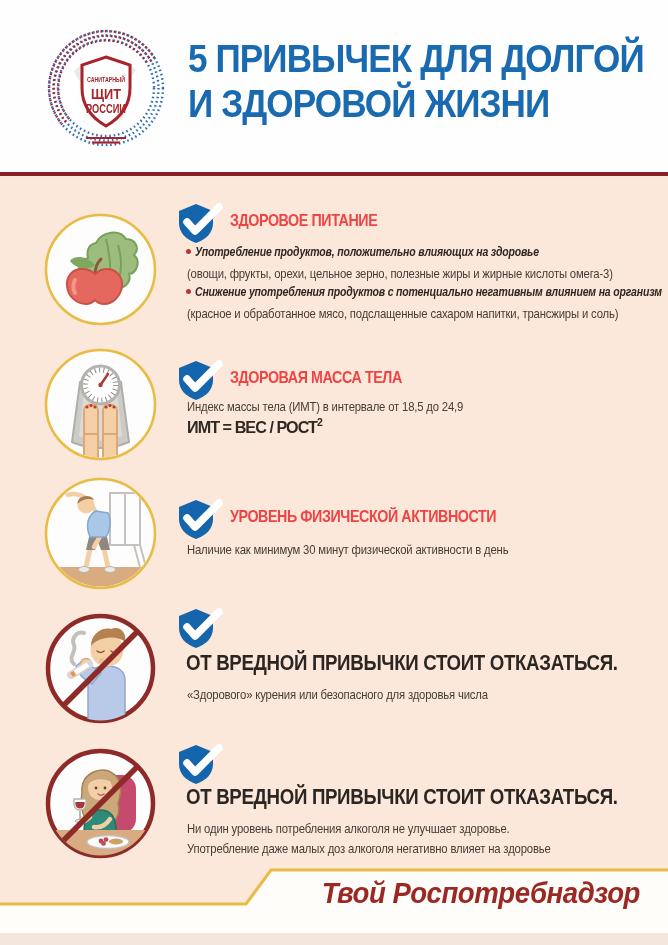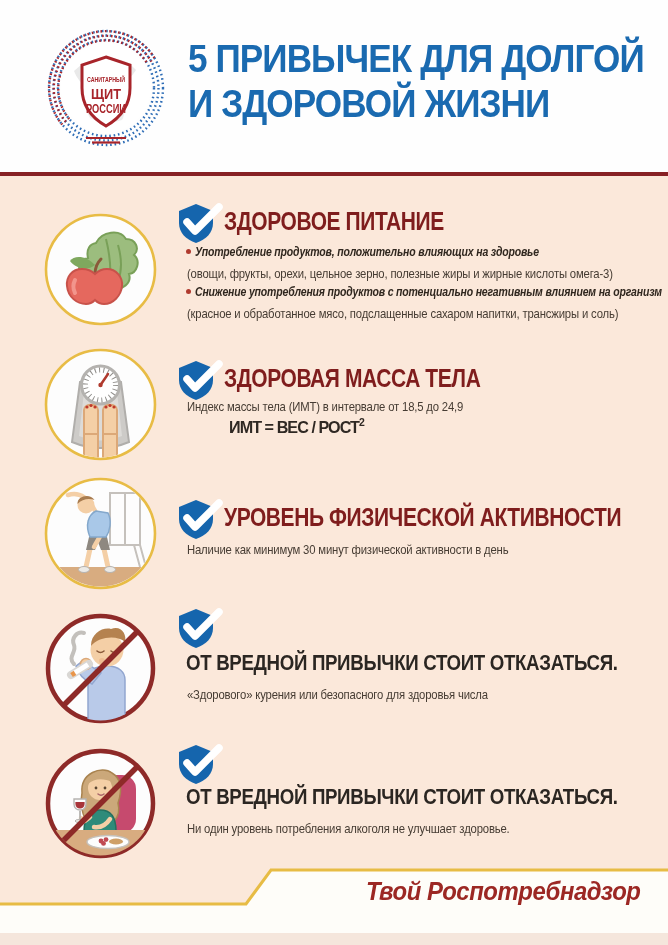--- a/index.html
+++ b/index.html
@@ -16,47 +16,47 @@
   }
   .cond{display:inline-block;transform:scaleX(.9);transform-origin:0 50%;letter-spacing:-1px;}
   .divider{position:absolute;left:0;top:172px;width:668px;height:4px;background:#872125;}
   .beige{
     position:absolute;left:0;top:176px;width:668px;height:728px;background:#fbe8da;
     clip-path:polygon(0 0,668px 0,668px 693px,271px 693px,246px 728px,0 728px);
   }
   .circle-icon{position:absolute;left:44px;width:113px;height:113px;}
   .check-shield{position:absolute;left:177px;width:46px;height:42px;}
   .sec-heading{
-    position:absolute;left:224px;color:#7f1d1d;font-weight:bold;font-size:25px;
+    position:absolute;left:230px;color:#ef4444;font-weight:bold;font-size:17px;
     white-space:nowrap;line-height:34px;
   }
   .sec-heading .cond{transform:scaleX(.84);letter-spacing:-.5px;}
   .body-line{
     position:absolute;left:187px;color:#463c33;font-size:13px;line-height:18px;white-space:nowrap;
   }
   .body-line .cond{transform:scaleX(.87);letter-spacing:-.2px;}
   .bullet-line{position:absolute;left:186px;white-space:nowrap;font-size:12.5px;font-style:italic;}
   .bullet-line .dot{
     display:inline-block;width:5px;height:5px;border-radius:50%;background:#b03a2e;
     vertical-align:2px;margin-right:4px;
   }
   .bullet-line .bold{font-weight:bold;color:#30271f;}
   .bullet-line .cond{transform:scaleX(.84);letter-spacing:-.2px;}
   .subhead{
     position:absolute;left:186px;color:#2b2622;font-weight:600;font-size:22px;white-space:nowrap;
   }
   .subhead .cond{transform:scaleX(.85);letter-spacing:-.4px;}
   .formula{
-    position:absolute;left:187px;color:#2f2823;font-weight:bold;font-size:17px;white-space:nowrap;margin-left:42px;
+    position:absolute;left:187px;color:#2f2823;font-weight:bold;font-size:17px;white-space:nowrap;
   }
   .formula sup{font-size:11px;}
   .footer-line{position:absolute;left:0;top:860px;width:668px;height:60px;}
   .footer-text{
     position:absolute;right:28px;top:876px;color:#9c2824;font-weight:bold;
-    font-style:italic;font-size:26px;white-space:nowrap;
+    font-style:italic;font-size:30px;white-space:nowrap;
   }
   .footer-text .cond{transform-origin:100% 50%;transform:scaleX(.92);letter-spacing:-.5px;}
   .bottom-strip{position:absolute;left:0;top:933px;width:668px;height:12px;background:#f5e6dc;}
 </style>
 </head>
 <body>
 
 <div class="poster">
 
   <div class="header">
@@ -272,20 +272,23 @@
   <svg class="check-shield" style="top:743px" viewBox="0 0 46 42">
     <path d="M19 2 L36 9 L36 21 C36 31 29 37.5 19 41 C9 37.5 2 31 2 21 L2 9 Z" fill="#1565ad"></path>
     <path d="M10 20 L18 29 L42 5" fill="none" stroke="#ffffff" stroke-width="7.5" stroke-linecap="round" stroke-linejoin="round"></path>
   </svg>
   <div class="subhead" style="top:784px">
     <span class="cond">ОТ ВРЕДНОЙ ПРИВЫЧКИ СТОИТ ОТКАЗАТЬСЯ.</span>
   </div>
   <div class="body-line" style="top:820px">
     <span class="cond">Ни один уровень потребления алкоголя не улучшает здоровье.</span>
   </div>
+  <div class="body-line" style="top:840px">
+    <span class="cond">Употребление даже малых доз алкоголя негативно влияет на здоровье</span>
+  </div>
 
   <svg class="footer-line" viewBox="0 0 668 60">
     <polyline points="0,44 246,44 271,10 668,10" fill="none" stroke="#e7bc45" stroke-width="3"></polyline>
   </svg>
   <div class="footer-text">
     <span class="cond">Твой Роспотребнадзор</span>
   </div>
   <div class="bottom-strip"></div>
 
 </div>

